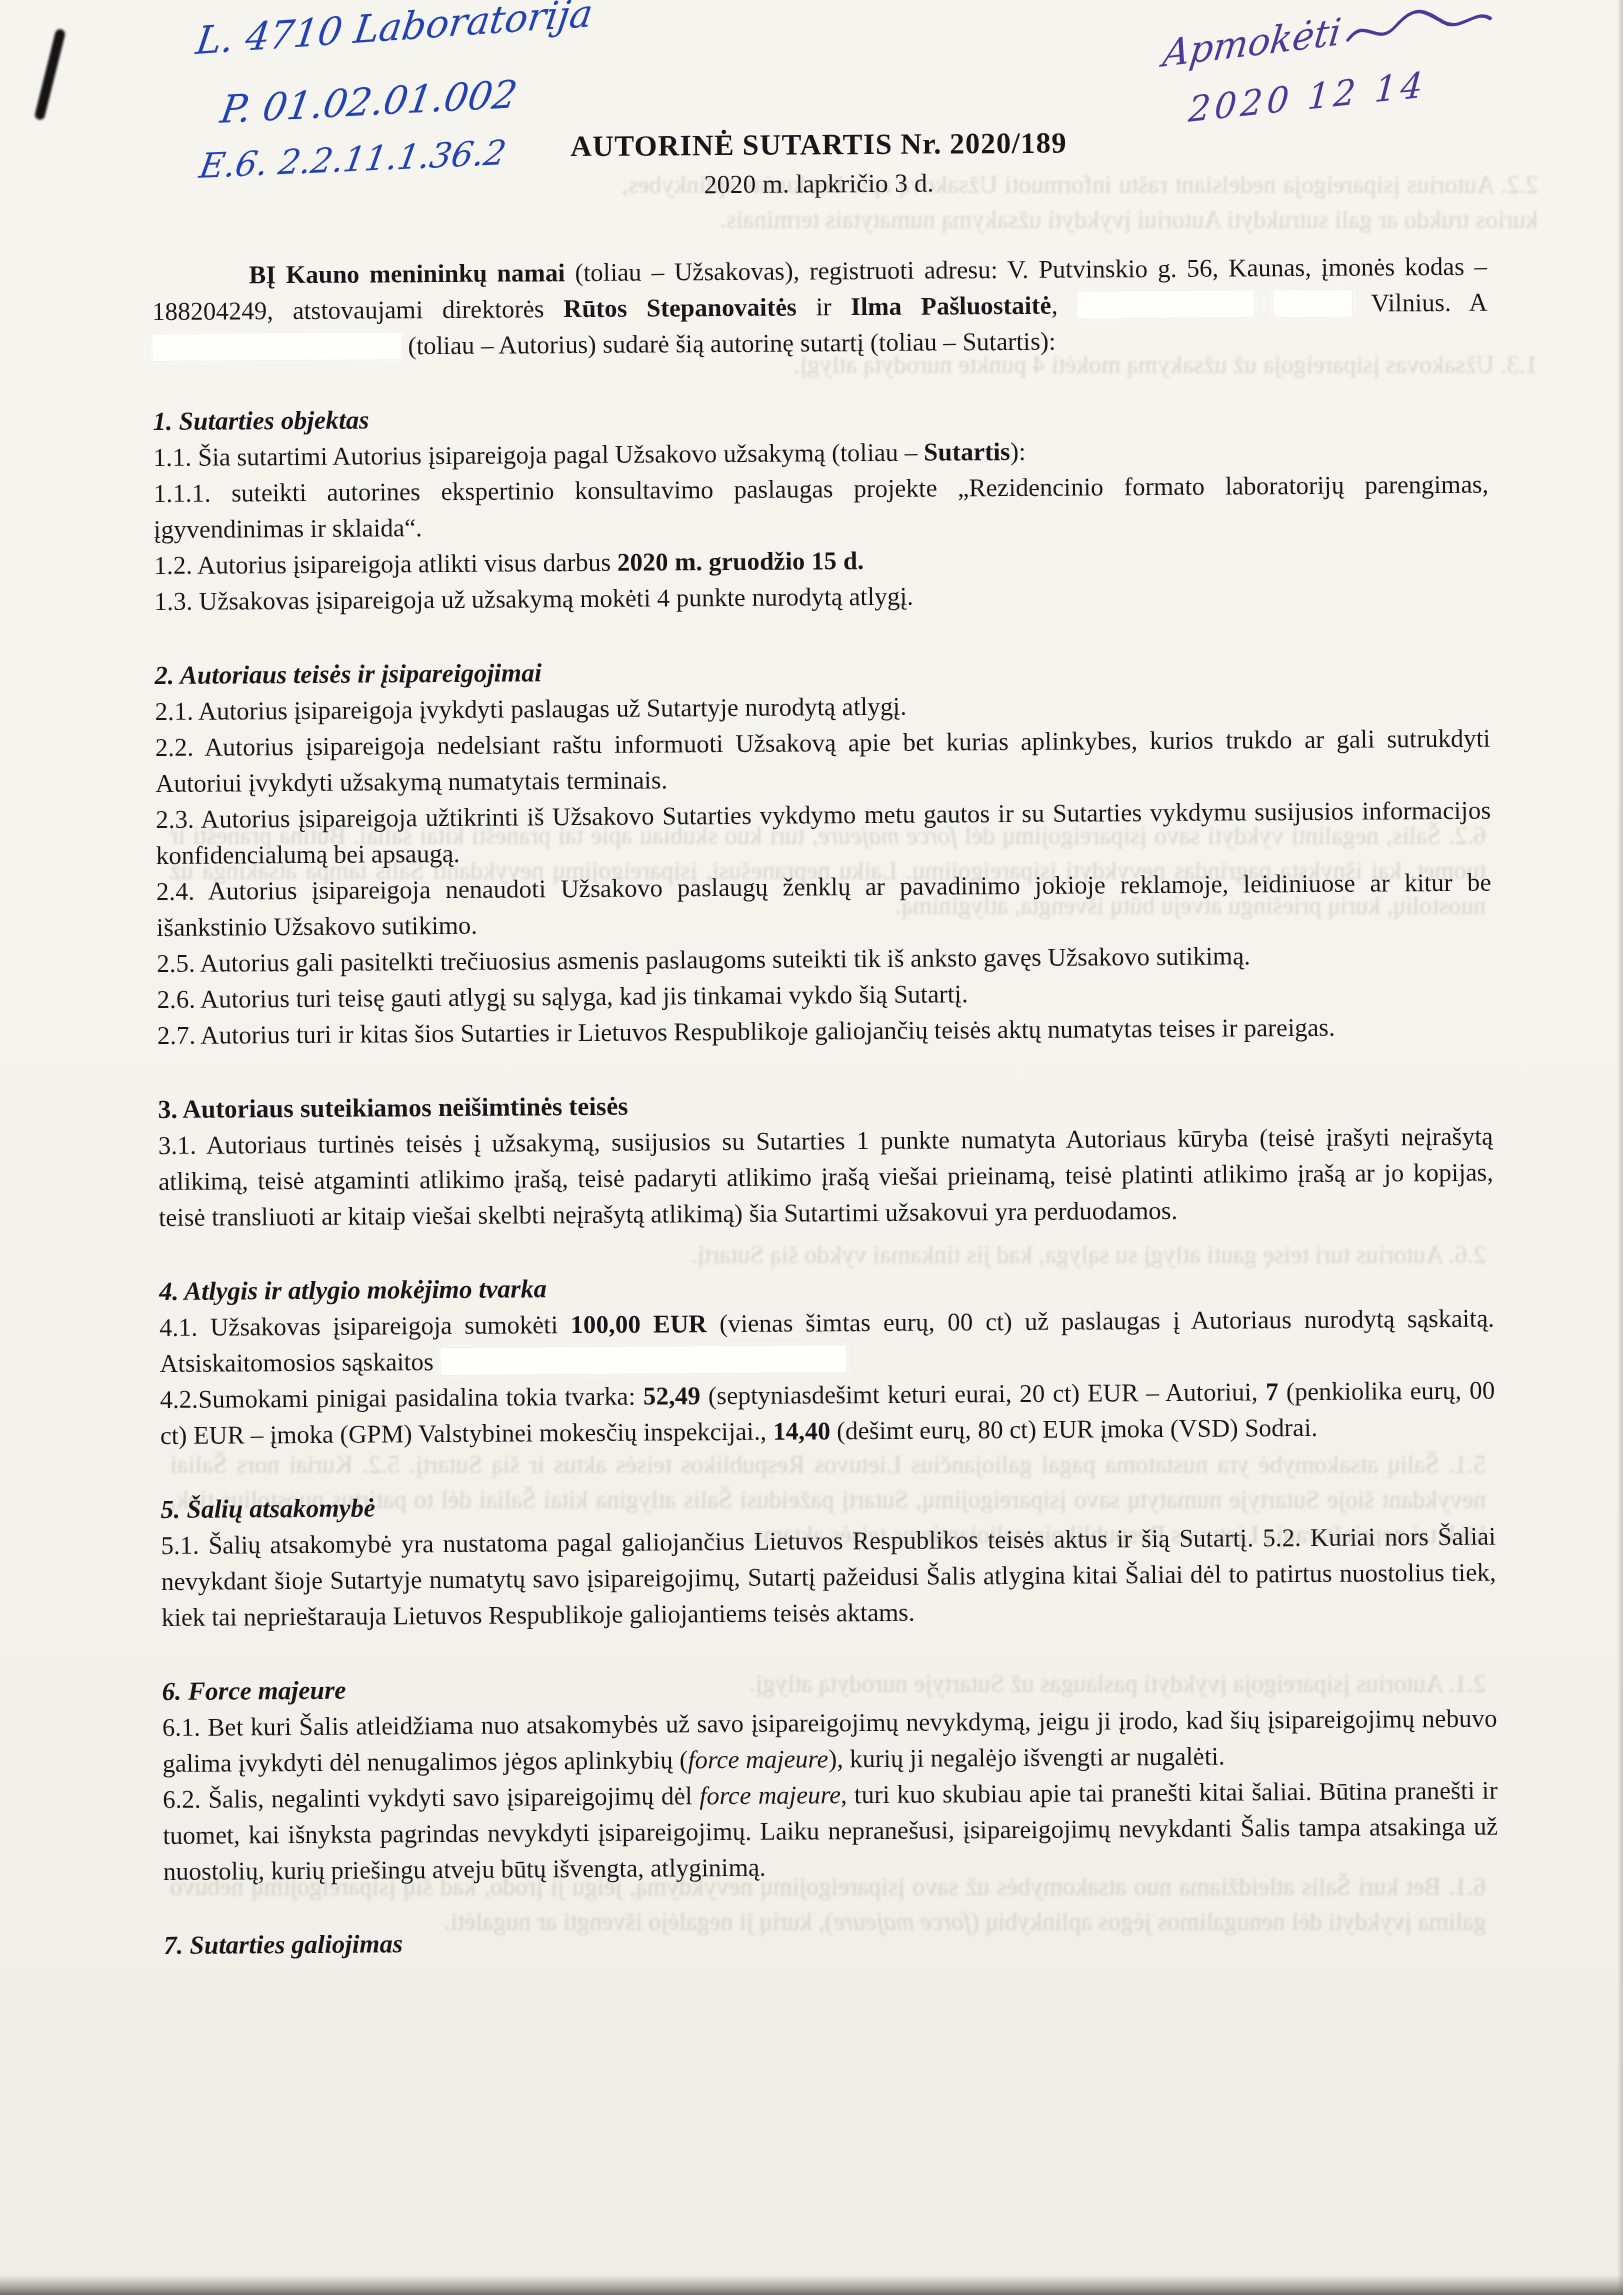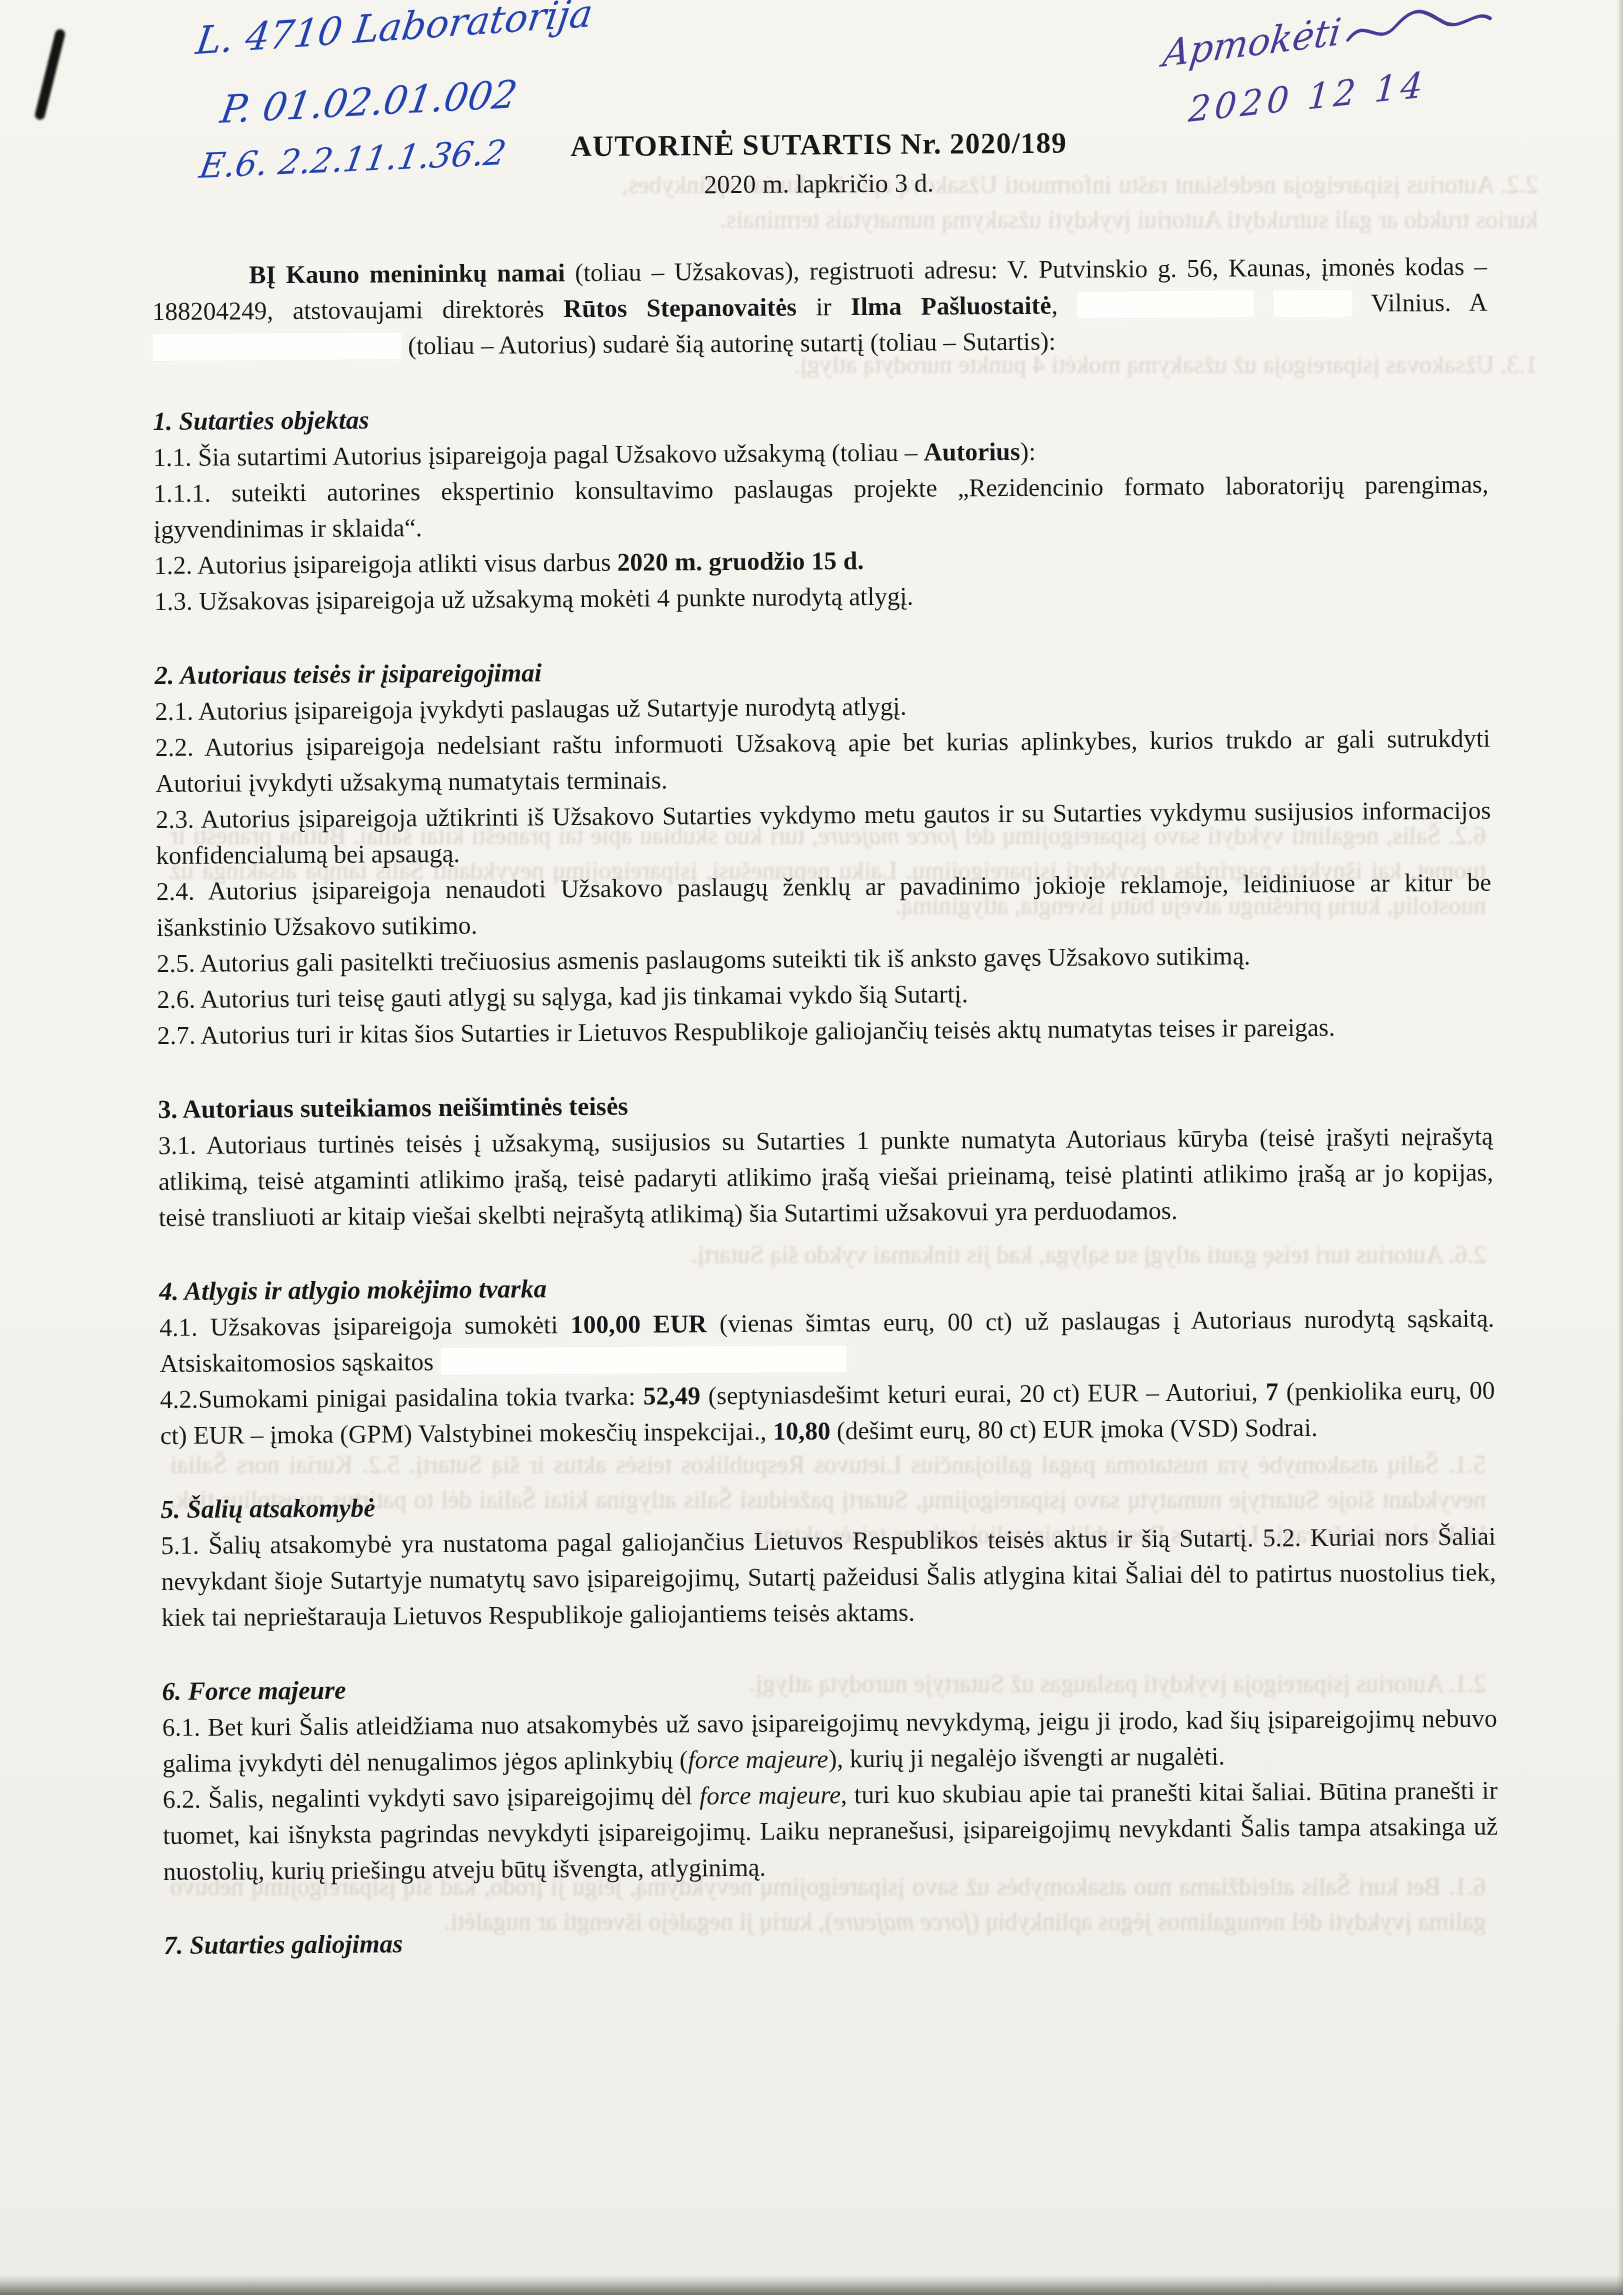--- a/index.html
+++ b/index.html
@@ -107,21 +107,21 @@
 
   <div class="content">
 
     <h1 class="doc-title">AUTORINĖ SUTARTIS Nr. 2020/189</h1>
     <div class="doc-date">2020 m. lapkričio 3 d.</div>
 
     <p class="intro"><b>BĮ Kauno menininkų namai</b> (toliau – Užsakovas),  registruoti adresu: V. Putvinskio g. 56, Kaunas, įmonės kodas – 188204249, atstovaujami direktorės <b>Rūtos Stepanovaitės</b> ir <b>Ilma Pašluostaitė</b>, <span class="redact" style="width:177px"></span> <span class="redact" style="width:79px"></span> Vilnius. A<span class="redact" style="width:249px"></span> (toliau – Autorius) sudarė šią autorinę sutartį (toliau – Sutartis):</p>
 
     <section class="section">
       <h2 class="sec-h it">1. Sutarties objektas</h2>
-      <p class="clause">1.1. Šia sutartimi Autorius įsipareigoja pagal Užsakovo užsakymą (toliau – <b>Autorius</b>):</p>
+      <p class="clause">1.1. Šia sutartimi Autorius įsipareigoja pagal Užsakovo užsakymą (toliau – <b>Sutartis</b>):</p>
       <p class="clause">1.1.1. suteikti autorines ekspertinio konsultavimo paslaugas projekte „Rezidencinio formato laboratorijų parengimas, įgyvendinimas ir sklaida“.</p>
       <p class="clause">1.2. Autorius įsipareigoja atlikti visus darbus  <b>2020 m. gruodžio 15 d.</b></p>
       <p class="clause">1.3. Užsakovas įsipareigoja už užsakymą mokėti 4 punkte nurodytą atlygį.</p>
     </section>
 
     <section class="section">
       <h2 class="sec-h it">2. Autoriaus teisės ir įsipareigojimai</h2>
       <p class="clause">2.1. Autorius įsipareigoja įvykdyti paslaugas už Sutartyje nurodytą atlygį.</p>
       <p class="clause">2.2. Autorius įsipareigoja nedelsiant raštu informuoti Užsakovą apie bet kurias aplinkybes, kurios trukdo ar gali sutrukdyti Autoriui įvykdyti užsakymą numatytais terminais.</p>
       <p class="clause">2.3. Autorius įsipareigoja užtikrinti iš Užsakovo Sutarties vykdymo metu gautos ir su Sutarties vykdymu susijusios informacijos konfidencialumą bei apsaugą.</p>
@@ -132,21 +132,21 @@
     </section>
 
     <section class="section">
       <h2 class="sec-h">3. Autoriaus suteikiamos neišimtinės teisės</h2>
       <p class="clause">3.1. Autoriaus turtinės teisės į užsakymą, susijusios su Sutarties 1 punkte numatyta Autoriaus kūryba (teisė įrašyti neįrašytą atlikimą, teisė atgaminti atlikimo įrašą, teisė padaryti atlikimo įrašą viešai prieinamą, teisė platinti atlikimo įrašą ar jo kopijas, teisė transliuoti ar kitaip viešai skelbti neįrašytą atlikimą) šia Sutartimi užsakovui yra perduodamos.</p>
     </section>
 
     <section class="section">
       <h2 class="sec-h it">4. Atlygis ir atlygio mokėjimo tvarka</h2>
       <p class="clause">4.1. Užsakovas įsipareigoja sumokėti <b>100,00 EUR</b> (vienas šimtas eurų, 00 ct) už paslaugas į Autoriaus nurodytą sąskaitą. Atsiskaitomosios sąskaitos <span class="redact" style="width:406px"></span></p>
-      <p class="clause">4.2.Sumokami pinigai pasidalina tokia tvarka: <b>52,49</b> (septyniasdešimt keturi eurai, 20 ct) EUR – Autoriui, <b>7</b> (penkiolika eurų, 00 ct) EUR – įmoka (GPM) Valstybinei mokesčių inspekcijai., <b>10,80</b> (dešimt eurų, 80 ct) EUR įmoka (VSD) Sodrai.</p>
+      <p class="clause">4.2.Sumokami pinigai pasidalina tokia tvarka: <b>52,49</b> (septyniasdešimt keturi eurai, 20 ct) EUR – Autoriui, <b>7</b> (penkiolika eurų, 00 ct) EUR – įmoka (GPM) Valstybinei mokesčių inspekcijai., <b>14,40</b> (dešimt eurų, 80 ct) EUR įmoka (VSD) Sodrai.</p>
     </section>
 
     <section class="section">
       <h2 class="sec-h it">5. Šalių atsakomybė</h2>
       <p class="clause">5.1. Šalių atsakomybė yra nustatoma pagal galiojančius Lietuvos Respublikos teisės aktus ir šią Sutartį. 5.2. Kuriai nors Šaliai nevykdant šioje Sutartyje numatytų savo įsipareigojimų, Sutartį pažeidusi Šalis atlygina kitai Šaliai dėl to patirtus nuostolius tiek, kiek tai neprieštarauja Lietuvos Respublikoje galiojantiems teisės aktams.</p>
     </section>
 
     <section class="section">
       <h2 class="sec-h it">6. Force majeure</h2>
       <p class="clause">6.1. Bet kuri Šalis atleidžiama nuo atsakomybės už savo įsipareigojimų nevykdymą, jeigu ji įrodo, kad šių įsipareigojimų nebuvo galima įvykdyti dėl nenugalimos jėgos aplinkybių (<i>force majeure</i>), kurių ji negalėjo išvengti ar nugalėti.</p>

